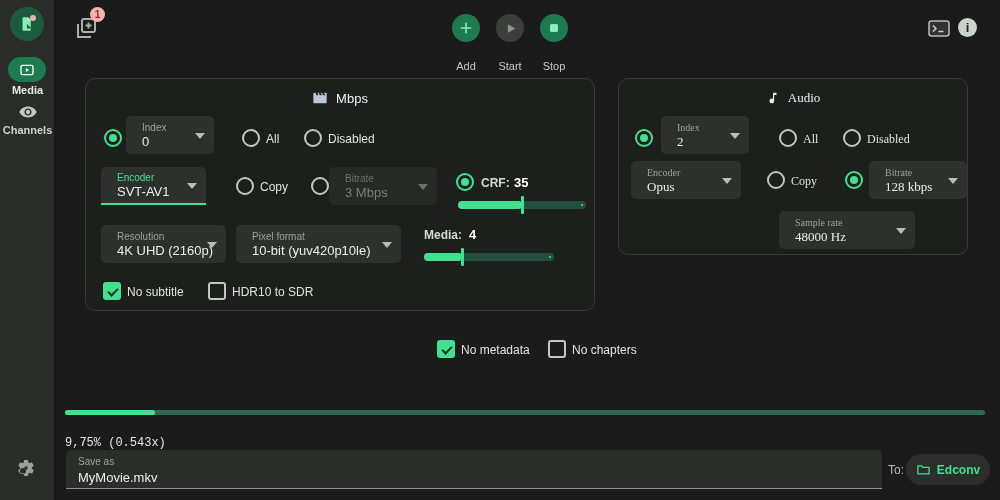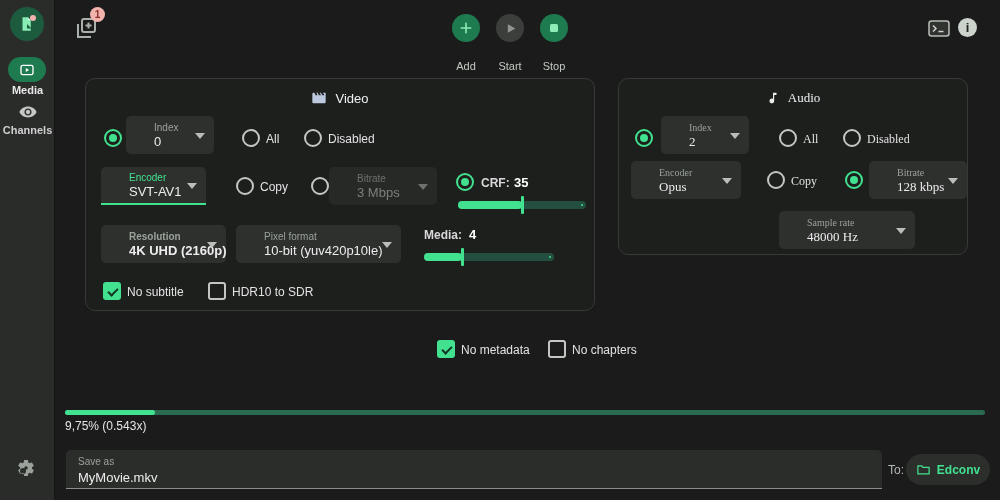--- a/index.html
+++ b/index.html
@@ -23,21 +23,21 @@
   .action-label{position:absolute;top:60px;width:44px;text-align:center;font-size:11px;color:#c4c9c4;}
   .term-btn{position:absolute;left:928px;top:20px;width:22px;height:17px;cursor:pointer;}
   .info-btn{position:absolute;left:958px;top:18px;width:19px;height:19px;border-radius:50%;background:#ccd2cc;color:#20231f;
             font-size:13px;font-weight:800;text-align:center;line-height:19px;cursor:pointer;}
   
   .panel{position:absolute;background:#1d1f1d;border:1px solid #383a38;border-radius:10px;box-sizing:border-box;}
   .panel-title{position:absolute;left:0;right:0;top:11px;display:flex;align-items:center;justify-content:center;gap:8px;
                font-size:13px;color:#eef1f4;}
   
   .dd{position:absolute;background:#2e302e;border-radius:5px;box-sizing:border-box;height:38px;
-      padding:4px 26px 4px 28px;display:flex;flex-direction:column;justify-content:center;cursor:pointer;}
+      padding:4px 26px 4px 16px;display:flex;flex-direction:column;justify-content:center;cursor:pointer;}
   .dd .l{font-size:10px;color:#9aa29a;line-height:13px;white-space:nowrap;}
   .dd .v{font-size:13px;color:#ececec;line-height:16px;white-space:nowrap;}
   .dd .arr{position:absolute;right:9px;top:50%;margin-top:-2px;width:0;height:0;
            border-left:5px solid transparent;border-right:5px solid transparent;border-top:6px solid #b9beb9;}
   .dd.focus{border-bottom:2px solid #42e18f;border-bottom-left-radius:0;border-bottom-right-radius:0;}
   .dd.focus .l{color:#42e18f;}
   .dd.dis{background:#272927;}
   .dd.dis .l{color:#6d726d;}
   .dd.dis .v{color:#7b807b;}
   .dd.dis .arr{border-top-color:#6d726d;}
@@ -52,21 +52,21 @@
   .lbl12{position:absolute;font-size:12px;color:#e2e2e2;white-space:nowrap;}
   .lblval{position:absolute;font-size:13px;font-weight:bold;color:#fff;white-space:nowrap;}
   
   .slider{position:absolute;height:8px;border-radius:4px;background:#234f40;cursor:pointer;}
   .slider .fill{position:absolute;left:0;top:0;height:8px;border-radius:4px;background:#42e18f;}
   .slider .thumb{position:absolute;top:-5px;width:3px;height:18px;background:#42e18f;border-radius:1px;}
   .slider .enddot{position:absolute;right:3px;top:3px;width:2px;height:2px;border-radius:50%;background:#42e18f;}
   
   .progress{position:absolute;left:65px;top:410px;width:920px;height:5px;border-radius:3px;background:#2a6a50;}
   .progress .fill{height:5px;border-radius:3px;background:#42e18f;}
-  .progress-text{position:absolute;left:65px;top:419px;font-size:12px;color:#e4e4e4;}
+  .progress-text{position:absolute;left:65px;top:436px;font-size:12px;color:#e4e4e4;font-family:Liberation Mono, monospace;}
   
   .save-field{position:absolute;left:66px;top:450px;width:816px;height:39px;background:#2b2d2b;
               border-radius:5px 5px 0 0;border-bottom:1px solid #8a8f8a;box-sizing:border-box;padding:5px 12px;}
   .save-field .l{font-size:10px;color:#9aa29a;line-height:13px;}
   .save-field input{background:transparent;border:none;outline:none;color:#ececec;font-size:13px;
                     font-family:"Liberation Sans",sans-serif;width:100%;padding:0;line-height:16px;}
   .to-label{position:absolute;left:888px;top:463px;font-size:12px;color:#b4b9b4;}
   .dest-btn{position:absolute;left:906px;top:454px;width:84px;height:31px;border-radius:16px;background:#2b2e2b;
             display:flex;align-items:center;justify-content:center;gap:6px;cursor:pointer;}
   .dest-btn span{font-size:12px;font-weight:bold;color:#42e18f;}
@@ -143,21 +143,21 @@
       <path d="M10.5 11.5h5" stroke="#cdd2cd" stroke-width="1.5"></path>
     </svg>
   </div>
   <div class="info-btn"><span>i</span></div>
 
   <div class="panel" style="left:85px;top:78px;width:510px;height:233px;">
     <div class="panel-title">
       <svg width="16" height="16" viewBox="0 0 24 24">
         <path fill="#bcc8dd" d="M18 4l2 4h-3l-2-4h-2l2 4h-3l-2-4H8l2 4H7L5 4H4c-1.1 0-2 .9-2 2v12c0 1.1.9 2 2 2h16c1.1 0 2-.9 2-2V4h-4z"></path>
       </svg>
-      <span>Video</span>
+      <span>Mbps</span>
     </div>
 
     <div class="radio sel" style="left:18px;top:50px;"></div>
     <div class="dd" style="left:40px;top:37px;width:88px;">
       <span class="l">Index</span>
       <span class="v">0</span>
       <span class="arr"></span>
     </div>
     <div class="radio" style="left:156px;top:50px;"></div>
     <div class="lbl12" style="left:180px;top:53px;">All</div>
@@ -180,21 +180,21 @@
 
     <div class="radio sel" style="left:370px;top:94px;"></div>
     <div class="lbl12" style="left:395px;top:97px;font-weight:bold;color:#d8d8d8;">CRF:</div>
     <div class="lblval" style="left:428px;top:96px;">35</div>
     <div class="slider" style="left:372px;top:122px;width:128px;">
       <span class="fill" style="width: 50%;"></span>
       <span class="thumb" style="left: calc(50% - 1px);"></span>
       <span class="enddot"></span>
     </div>
 
-    <div class="dd" style="left:15px;top:146px;width:125px;font-weight:bold;">
+    <div class="dd" style="left:15px;top:146px;width:125px;">
       <span class="l">Resolution</span>
       <span class="v">4K UHD (2160p)</span>
       <span class="arr"></span>
     </div>
     <div class="dd" style="left:150px;top:146px;width:165px;">
       <span class="l">Pixel format</span>
       <span class="v">10-bit (yuv420p10le)</span>
       <span class="arr"></span>
     </div>
     <div class="lbl12" style="left:338px;top:149px;font-weight:bold;color:#d8d8d8;">Media:</div>

